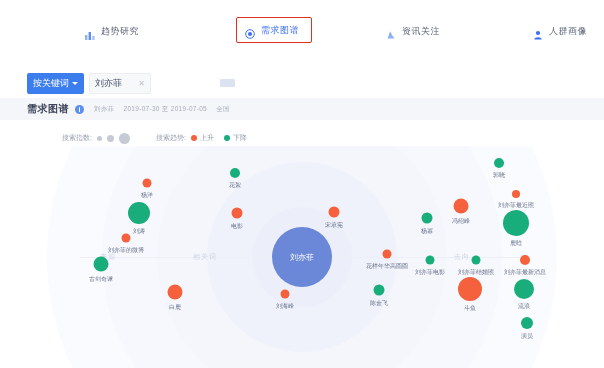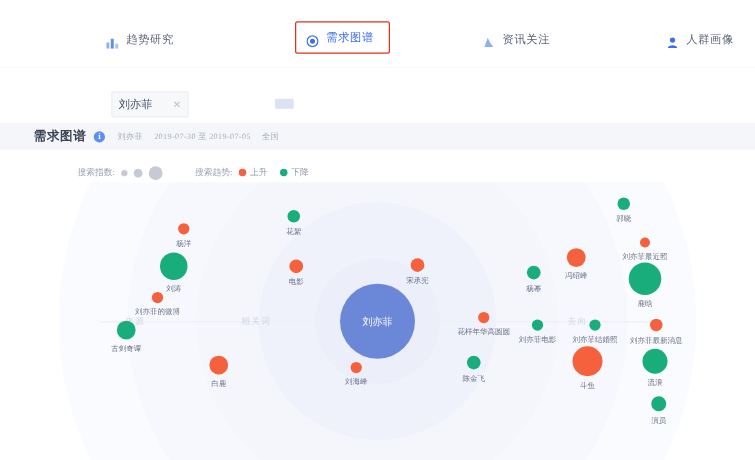--- a/index.html
+++ b/index.html
@@ -2,21 +2,21 @@
 <html><head>
 <meta charset="utf-8">
 <style>
   html,body{margin:0;padding:0;}
   body{
     width:604px;height:368px;overflow:hidden;
     background:#ffffff;
     font-family:"Liberation Sans","DejaVu Sans",sans-serif;
     -webkit-font-smoothing:antialiased;
   }
-  .page{position:relative;width:599px;height:368px;background:#fff;font-family:Liberation Serif, serif;}
+  .page{position:relative;width:599px;height:368px;background:#fff;}
 
   
   .topnav{
     position:absolute;left:0;top:0;width:604px;height:54px;
     background:#ffffff;border-bottom:1px solid #e8eaf0;
   }
   .nav-inner{position:relative;height:54px;}
   .nav-tab{
     position:absolute;top:22px;display:flex;align-items:center;gap:6px;
     height:18px;cursor:pointer;white-space:nowrap;
@@ -148,20 +148,24 @@
               <circle cx="5" cy="3" r="2.1" fill="#3b6ef0"></circle>
               <path d="M1.2 9.4 C1.6 6.4 8.4 6.4 8.8 9.4 Z" fill="#3b6ef0"></path>
             </svg></span>
           <span class="lbl" data-name="tab-label">人群画像</span>
         </div>
       </div>
   </div>
 
   <div class="toolbar" data-name="query-toolbar"></div>
 
+  <div class="kw-btn" data-name="keyword-mode-button">
+    <span data-name="keyword-mode-label">按关键词</span>
+    <i class="caret-d" data-name="chevron-down-icon"></i>
+  </div>
 
   <div class="kw-select" data-name="keyword-select">
     <span class="val" data-name="keyword-select-value">刘亦菲</span>
     <span class="xi" data-name="close-icon">✕</span>
   </div>
 
 
   <div class="mini-tag" data-name="toolbar-mini-tag"></div>
 
   <div class="sectbar" data-name="section-header">

